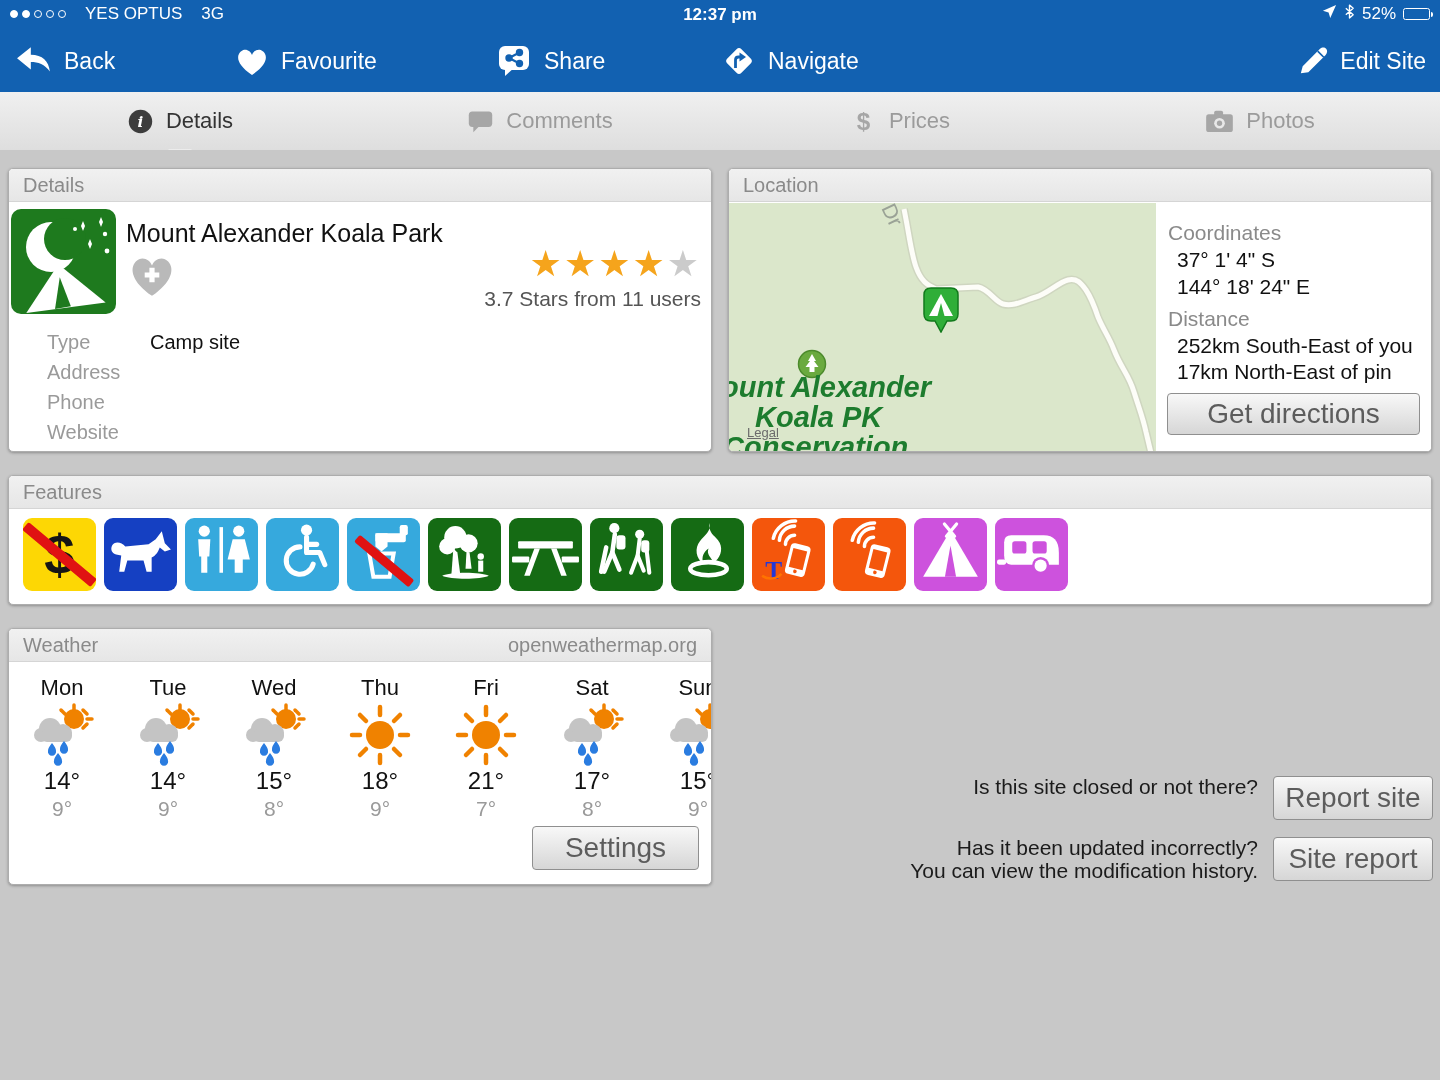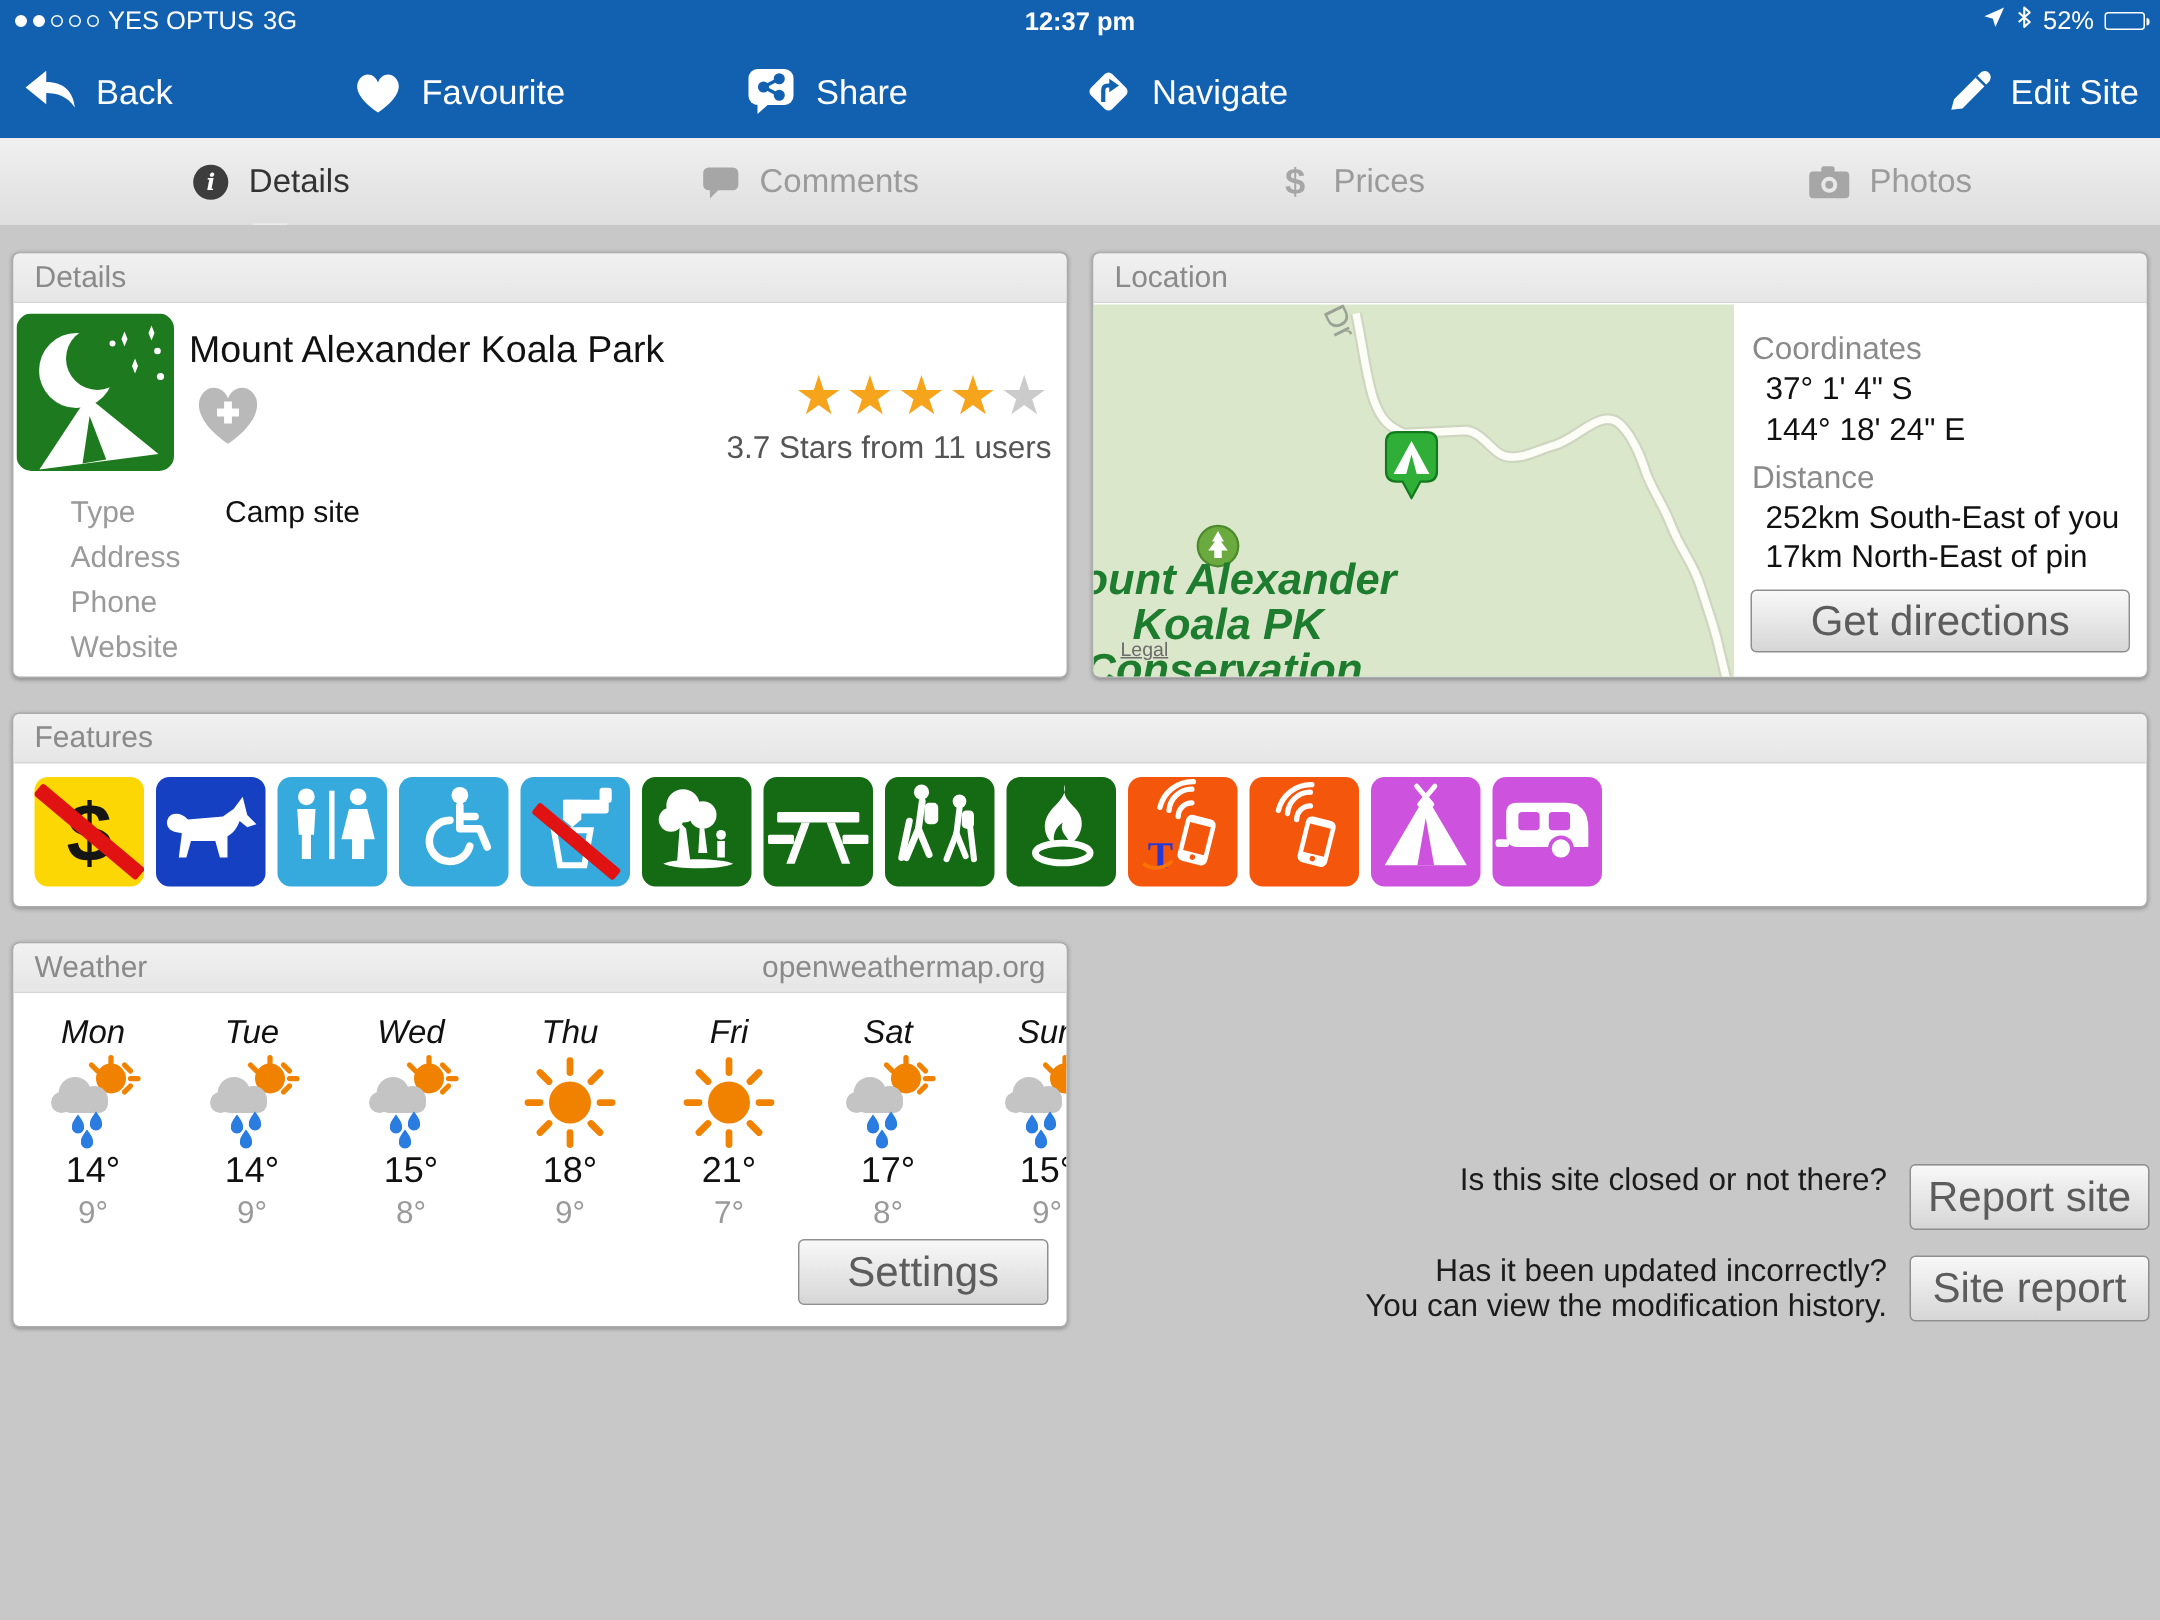--- a/index.html
+++ b/index.html
@@ -2,21 +2,21 @@
 <html style="--blue: #1261b1;"><head>
 <meta charset="utf-8">
 <style>
   * { margin:0; padding:0; box-sizing:border-box; }
   html,body { background:#555; }
   body { font-family:"Liberation Sans", sans-serif; }
   .screen { position:relative; width:1440px; height:1080px; background:#c8c8c8; overflow:hidden; margin:0 auto; }
 
   
   .statusbar { position:absolute; left:0; top:0; width:1440px; height:30px; background:var(--blue,#1261b1); color:#fff; font-size:17px; }
-  .sb-left { position:absolute; left:10px; top:4px; display:flex; align-items:center; gap:6px; }
+  .sb-left { position:absolute; left:10px; top:4px; display:flex; align-items:center; gap:19px; }
   .dots { display:flex; gap:4px; align-items:center; }
   .dot { width:8px; height:8px; border:1px solid #fff; border-radius:50%; }
   .dot.filled { background:#fff; }
   .sb-time { position:absolute; left:0; right:0; top:5px; text-align:center; font-weight:bold; }
   .sb-right { position:absolute; right:10px; top:4px; display:flex; align-items:center; gap:7px; }
   .battery { position:relative; width:27px; height:12px; border:1px solid #fff; border-radius:2.5px; padding:1.5px; }
   .battery-fill { height:100%; background:#fff; border-radius:1px; }
   .battery-nub { position:absolute; right:-4px; top:3px; width:2.5px; height:5px; background:#fff; border-radius:0 2px 2px 0; }
 
   .navbar { position:absolute; left:0; top:30px; width:1440px; height:62px; background:var(--blue,#1261b1); color:#fff; }
@@ -63,21 +63,21 @@
 
   
   .feat-row { position:absolute; left:14px; top:8px; display:flex; gap:8px; }
   .feat { width:73px; height:73px; border-radius:9px; flex:none; cursor:pointer; }
   .feat svg { display:block; width:73px; height:73px; }
 
   
   .weather-src { float:right; }
   .w-row { position:absolute; left:0; top:0; right:0; display:flex; overflow:hidden; }
   .w-col { flex:0 0 106px; text-align:center; }
-  .w-day { margin-top:12px; font-size:22px; color:#111;font-style:italic; }
+  .w-day { margin-top:12px; font-size:22px; color:#111; }
   .w-icon { width:64px; height:64px; margin:2px auto 0; }
   .w-hi { font-size:24px; color:#111; }
   .w-lo { font-size:21px; color:#9a9a9a; margin-top:2px; }
 
   
   .r-text { position:absolute; right:182px; width:500px; text-align:right; font-size:21px; color:#1b1b1b; line-height:23px; }
   .r-btn { position:absolute; right:7px; width:160px; height:44px; }
 </style>
 </head>
 <body>

